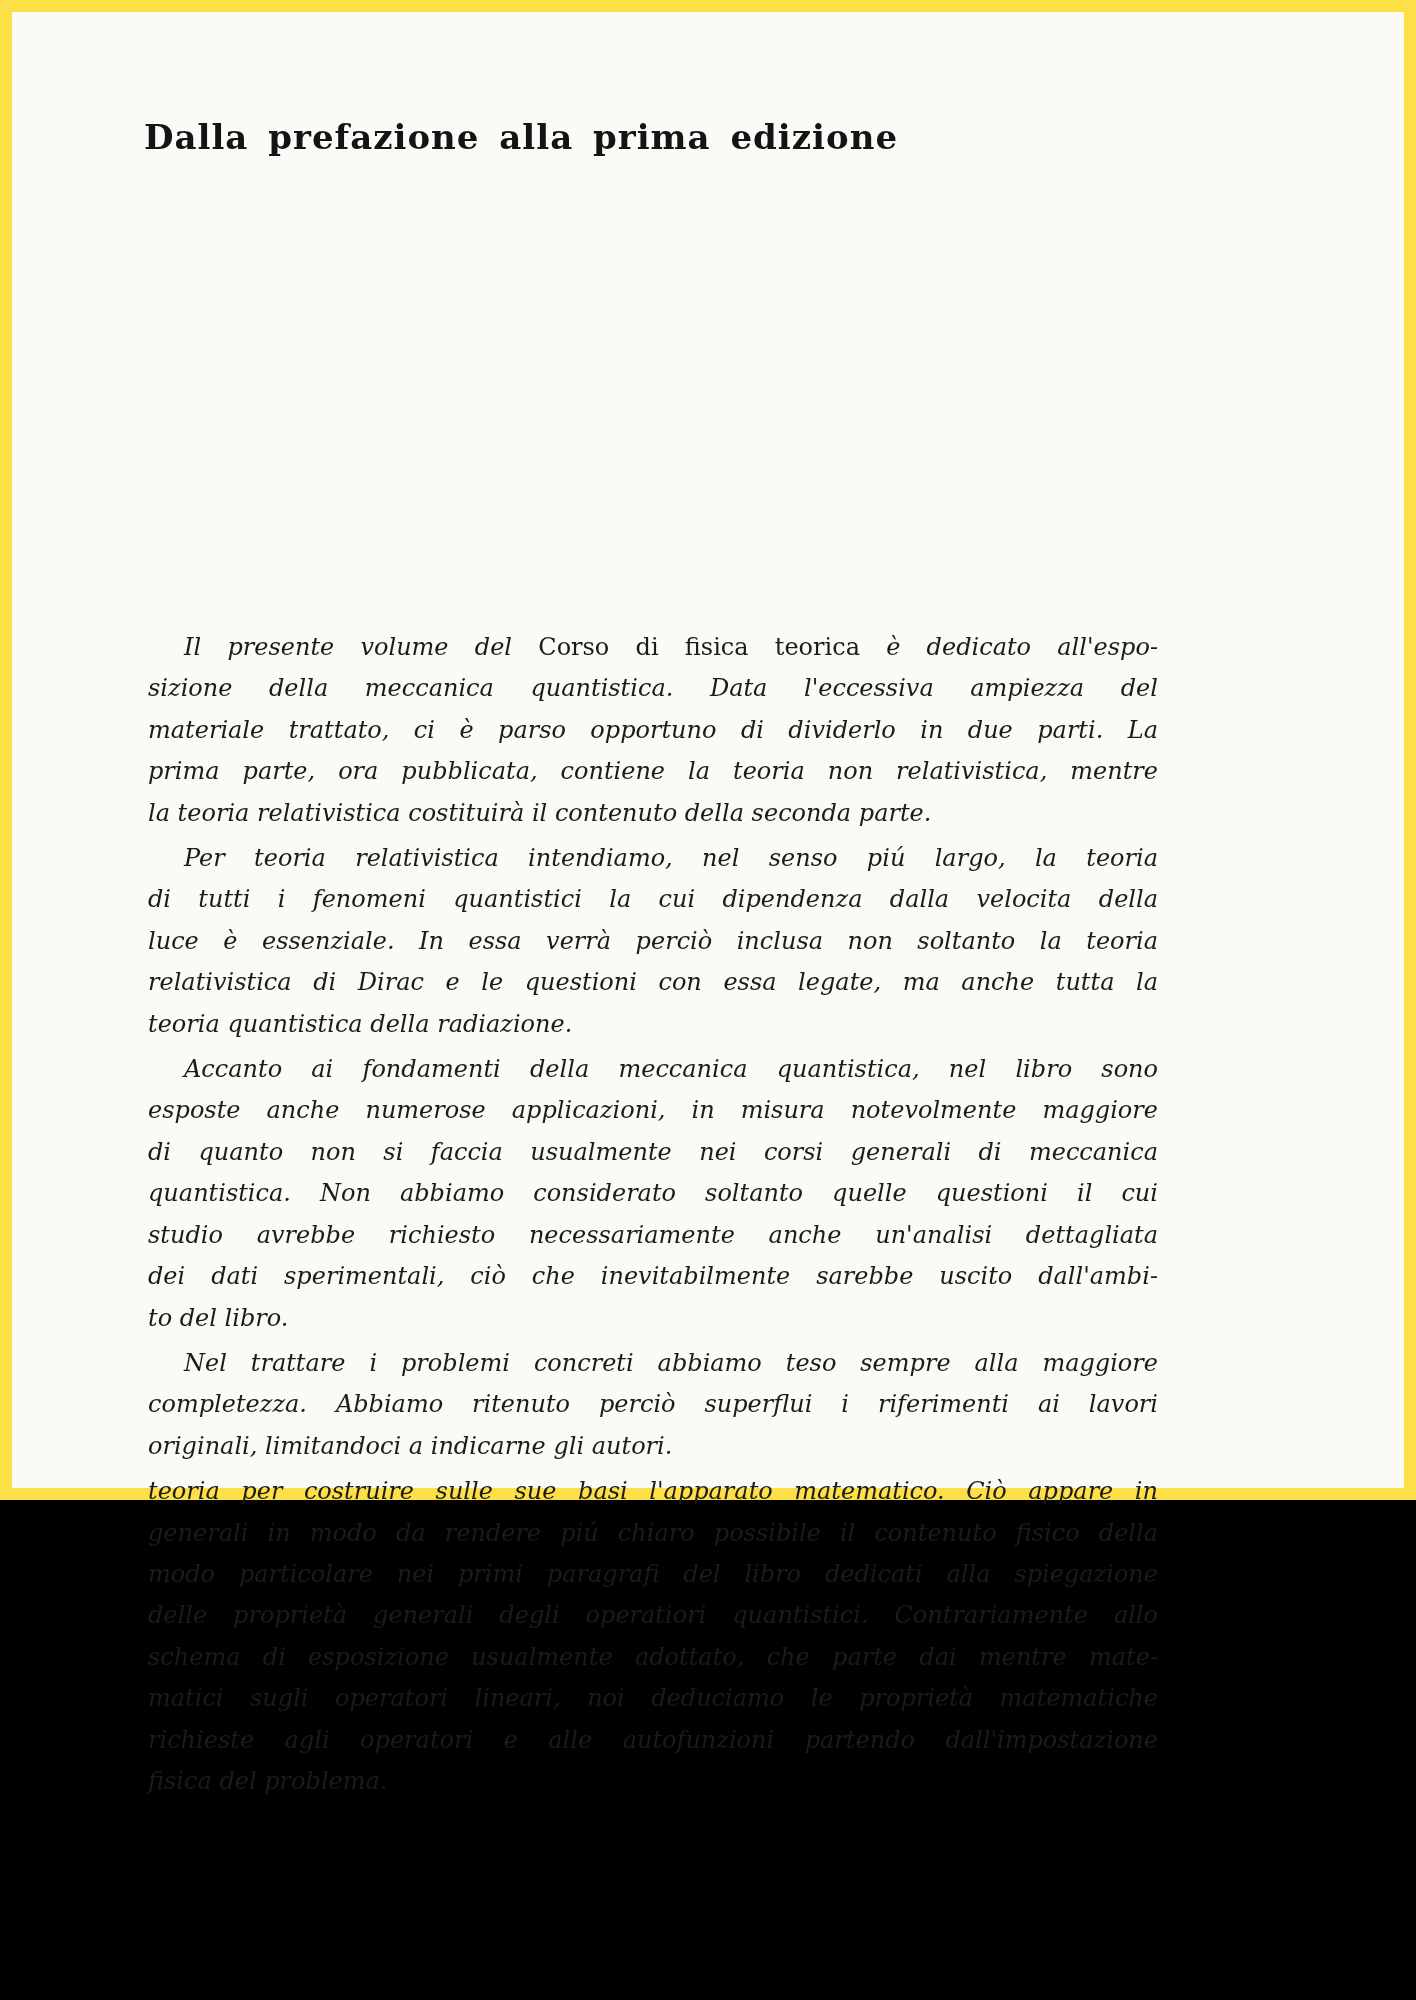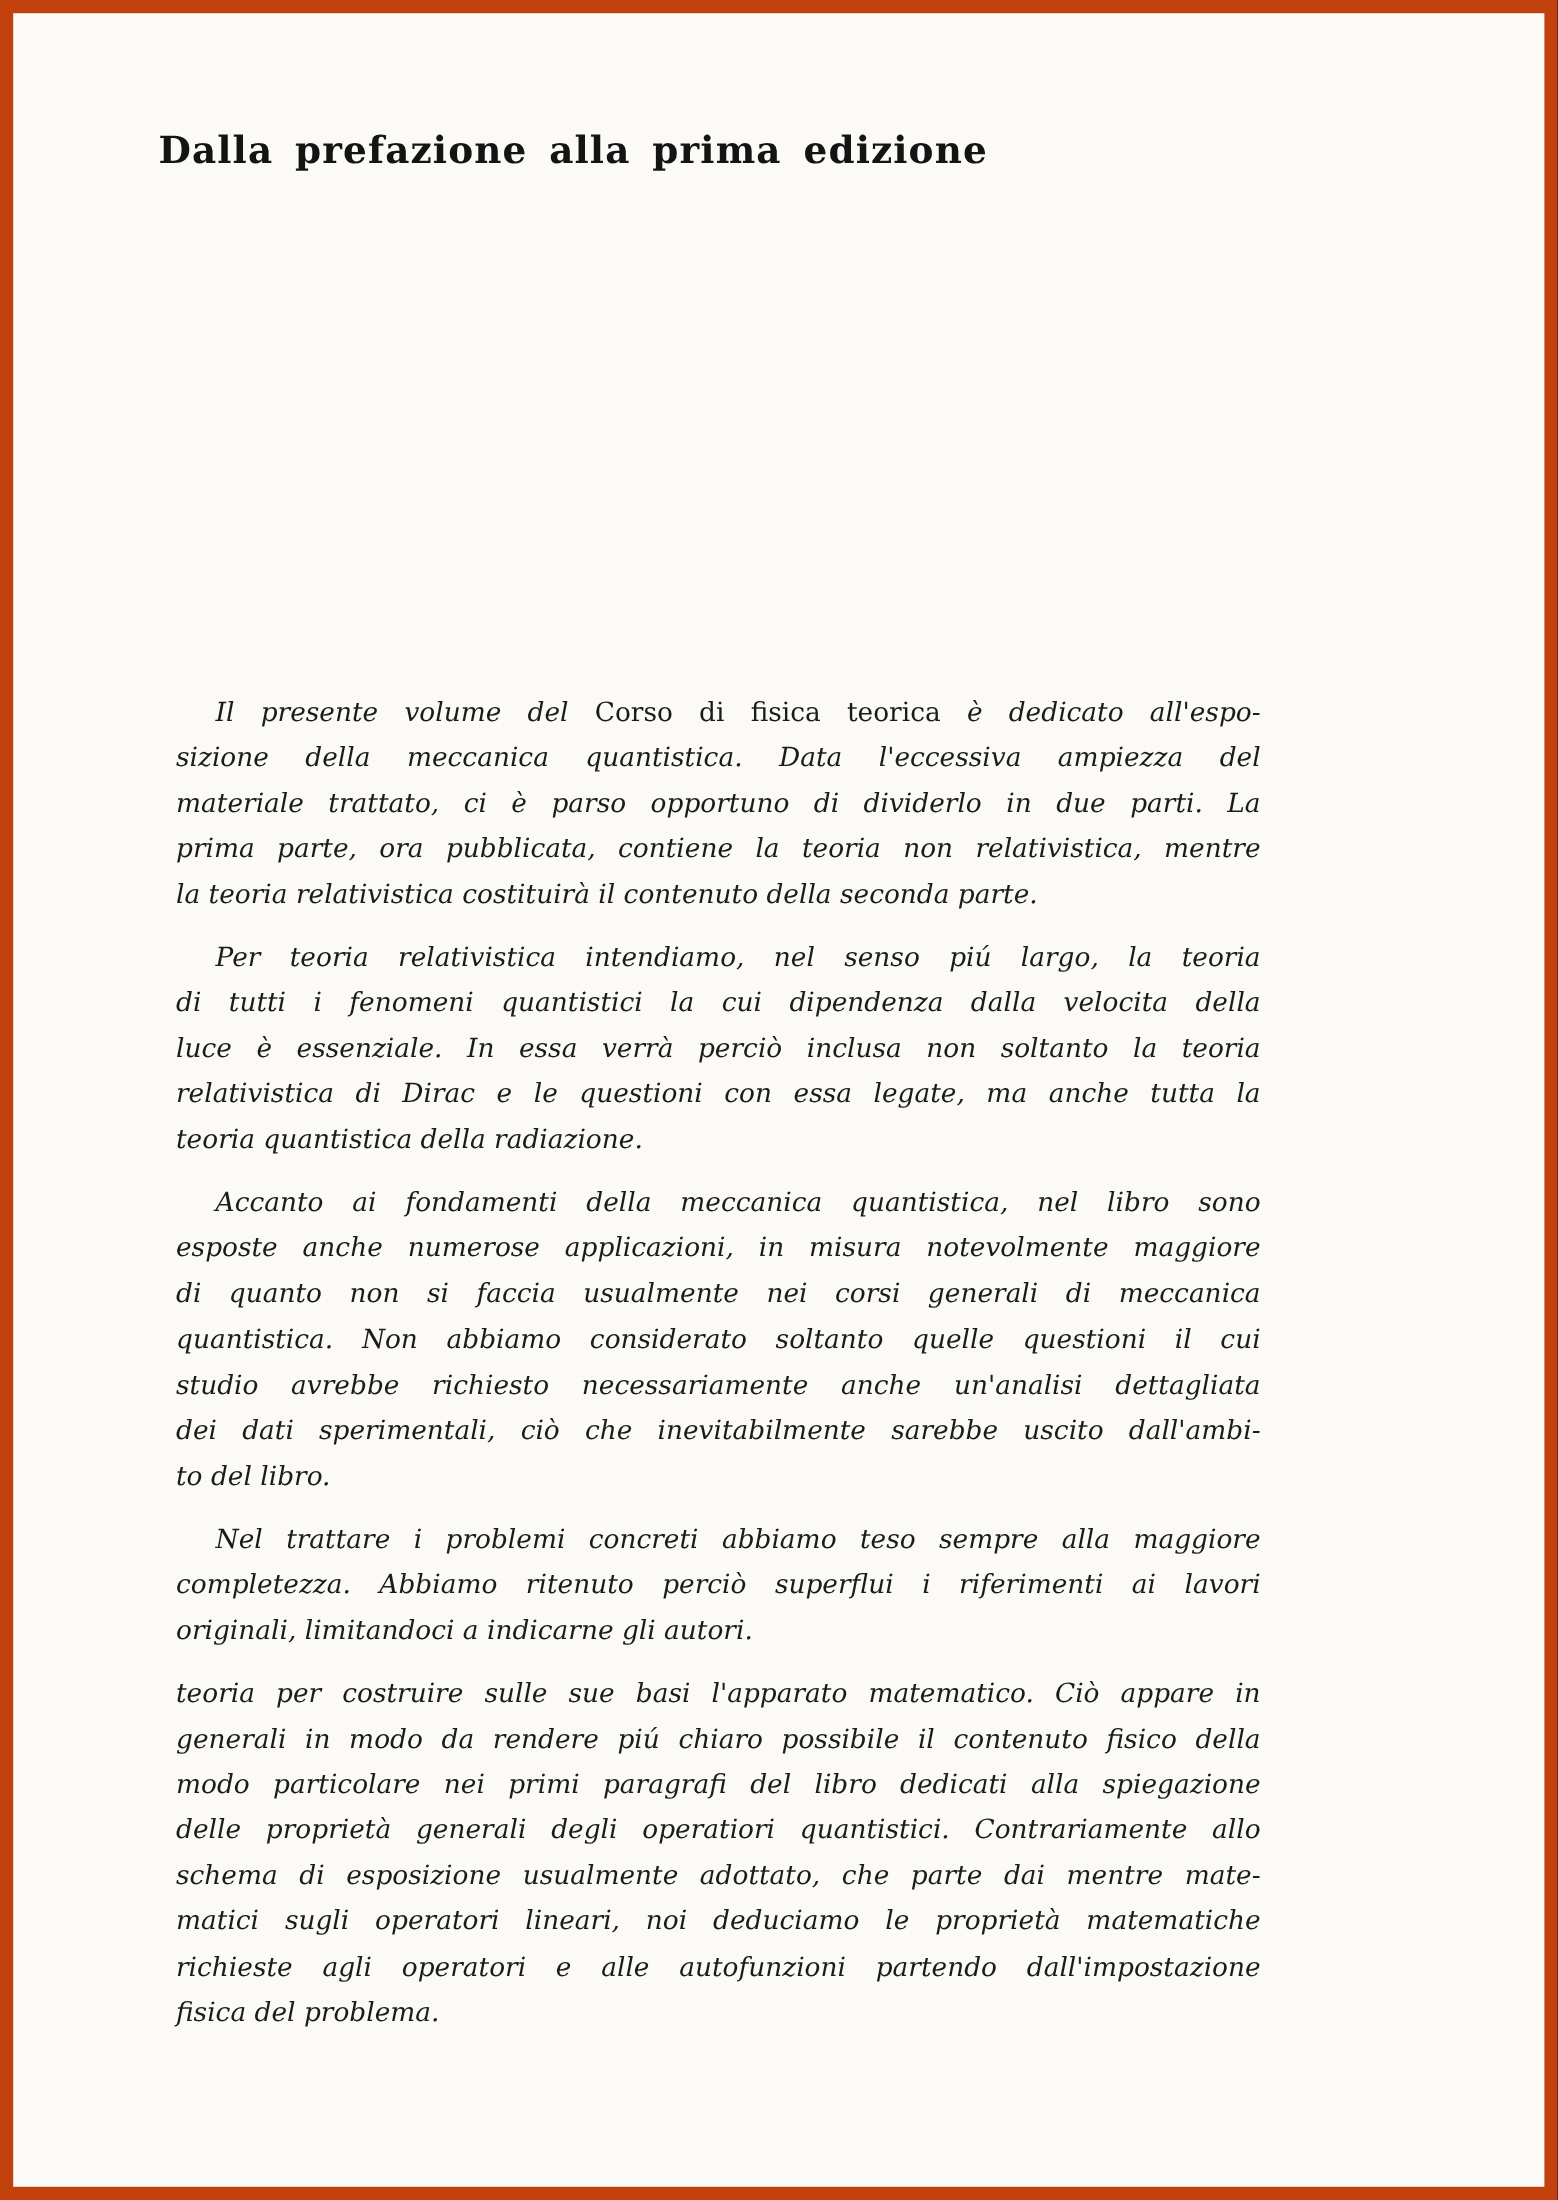--- a/index.html
+++ b/index.html
@@ -6,22 +6,22 @@
     margin: 0;
     padding: 0;
     width: 1416px;
     height: 2000px;
     background: #000000;
     overflow: hidden;
   }
   .frame {
     position: relative;
     width: 1416px;
-    height: 2000px;
-    background: #c2410c;
+    height: 1500px;
+    background: #fde047;
   }
   .page {
     position: absolute;
     top: 12px;
     left: 12px;
     right: 12px;
     bottom: 12px;
     background: #fbfaf7;
   }
   .title {
@@ -37,21 +37,21 @@
   }
   .body-text {
     margin: 468px 0 0 132px;
     width: 1018px;
     font-family: "DejaVu Serif", "Liberation Serif", serif;
     font-style: italic;
     font-size: 24px;
     line-height: 41.4px;
     color: #1b1b1b;
   }
-  .paragraph { margin: 16px; }
+  .paragraph { margin: 4px; }
   .line {
     text-align: justify;
     text-align-last: justify;
     white-space: normal;
   }
   .line.first { text-indent: 36px; }
   .line.last  { text-align-last: left; }
   .roman { font-style: normal; }
 </style>
 </head>

